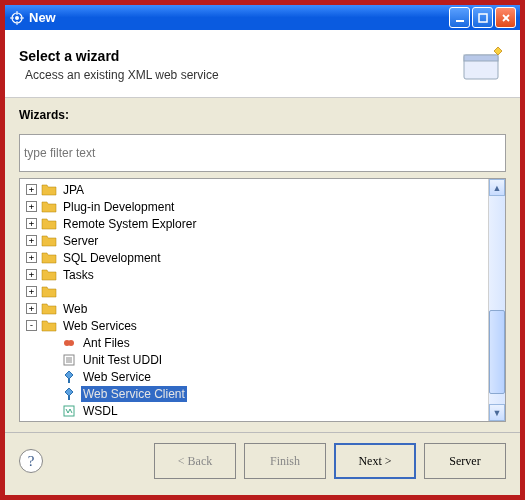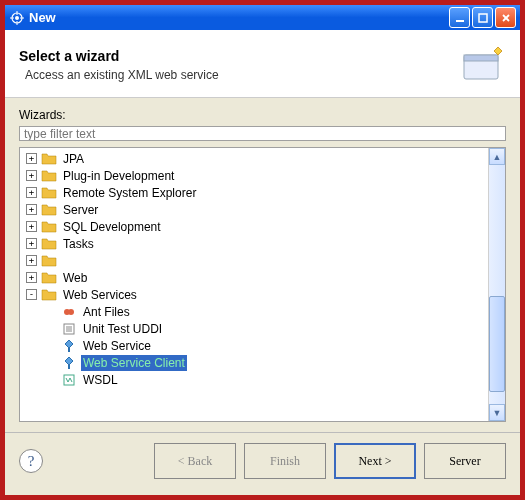--- a/index.html
+++ b/index.html
@@ -58,25 +58,25 @@
   width: 48px; height: 48px;
   display: flex; align-items: center; justify-content: center;
 }
 .body {
   flex: 1;
   background: #ece9d8;
   padding: 10px 14px;
   display: flex;
   flex-direction: column;
 }
-.wizards-label { margin-bottom: 4px; }
+.wizards-label { margin-bottom: 12px; font-weight: bold; }
 .wizards-label::after { content: ":"; }
 .filter-input {
   width: 100%;
-  height: 15px;
+  height: 38px;
   border: 1px solid #a0a0a0;
   padding: 2px 4px;
   font-family: inherit;
   font-size: 12px;
   color: #888;
   background: #fff;
 }
 .tree-container {
   margin-top: 6px;
   flex: 1;
@@ -136,21 +136,21 @@
   width: 16px; height: 14px;
   margin-right: 4px;
   display: inline-flex; align-items: center; justify-content: center;
 }
 .folder-svg { fill: #f0c040; stroke: #b08000; stroke-width: 0.5; }
 .indent0 { padding-left: 4px; }
 .indent1 { padding-left: 24px; }
 .node-label { padding: 1px 2px; }
 .selected .node-label {
   background: #316ac5;
-  color: #86efac;
+  color: #e5e5e5;
 }
 .footer {
   border-top: 1px solid #bbb;
   padding: 10px 14px 16px 14px;
   display: flex;
   align-items: center;
   gap: 8px;
   background: #ece9d8;
 }
 .help-btn {

